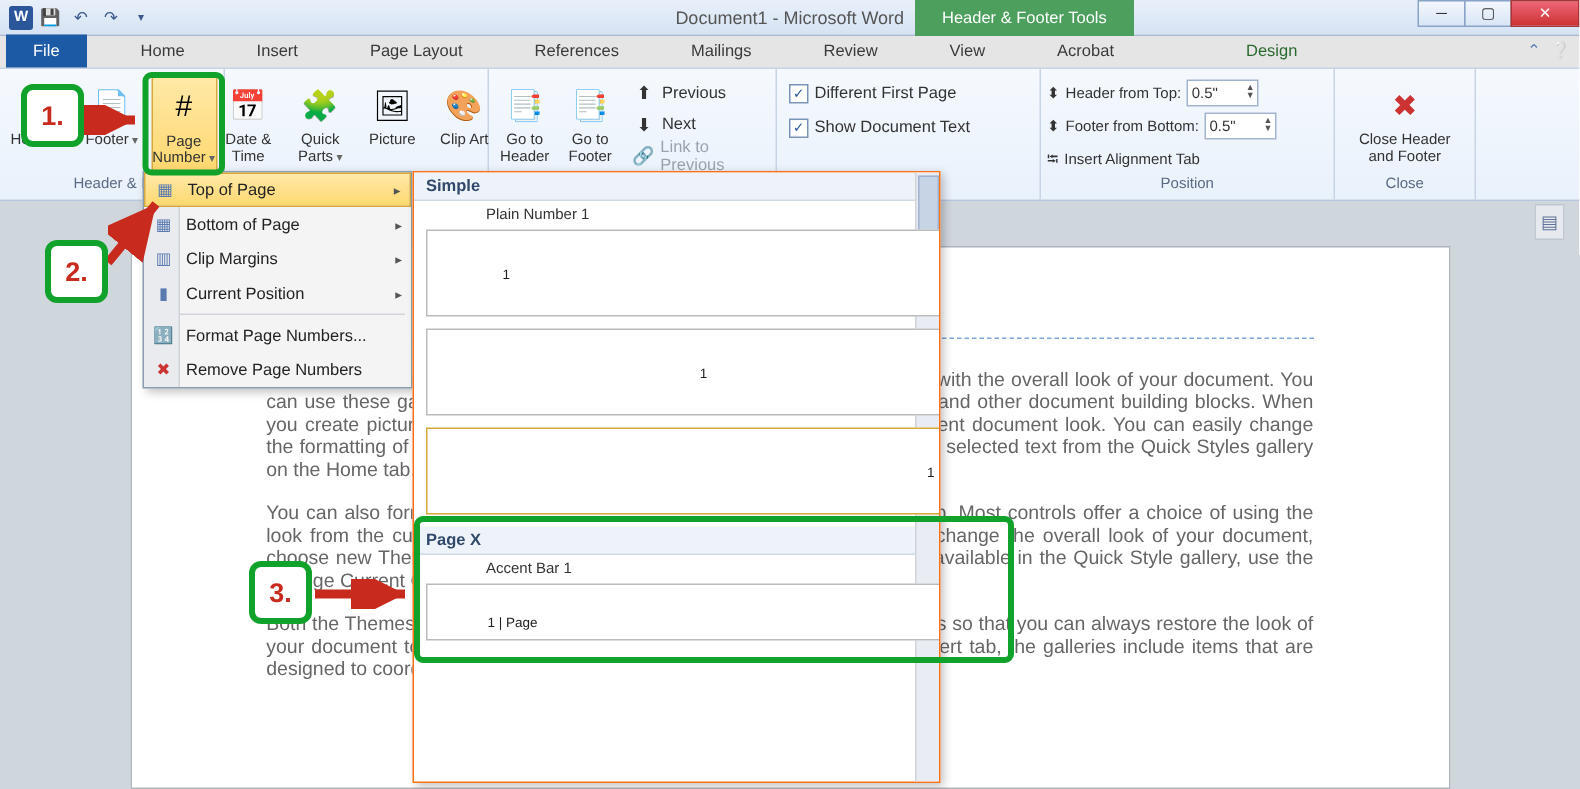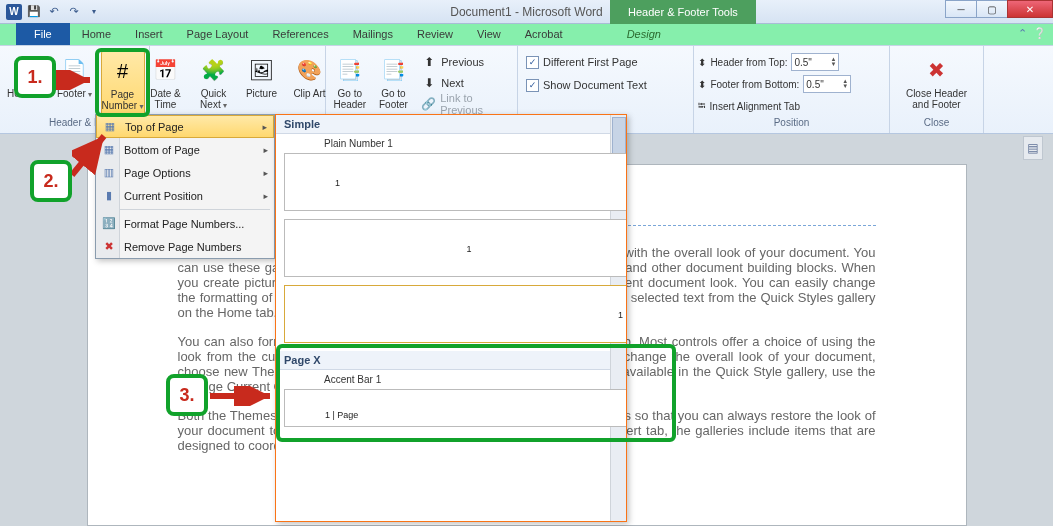--- a/index.html
+++ b/index.html
@@ -8,24 +8,24 @@
     .titlebar { height:24px; background:linear-gradient(#e8f0fa,#d6e3f3); display:flex; align-items:center; border-bottom:1px solid #a9bcd6; position:relative;}
     .qat { display:flex; align-items:center; gap:4px; padding-left:6px;}
     .qat .wicon{width:16px;height:16px;background:#2b579a;border-radius:2px;color:#fff;font-size:10px;display:flex;align-items:center;justify-content:center;font-weight:bold;}
     .qat .q{width:16px;height:16px;display:flex;align-items:center;justify-content:center;color:#3a5a8c;}
     .doctitle{position:absolute;left:50%;transform:translateX(-50%);color:#555;font-size:12px;}
     .hf-tools{position:absolute;left:610px;top:0;height:24px;background:#4d9f5e;color:#fff;padding:0 18px;display:flex;align-items:center;font-size:11px;border-radius:0 0 0 0;}
     .winbtns{position:absolute;right:0;top:0;display:flex;}
     .winbtn{width:32px;height:18px;display:flex;align-items:center;justify-content:center;border:1px solid #8aa4c8;background:linear-gradient(#f2f7fd,#d9e6f6);font-size:10px;color:#333;margin-left:-1px;}
     .winbtn.close{width:46px;background:linear-gradient(#e67,#c33);color:#fff;border-color:#a33;}
     
-    .tabs{height:22px;background:#86efac;display:flex;align-items:flex-end;padding-left:16px;border-bottom:1px solid #c7d4e6; position:relative;}
+    .tabs{height:22px;background:#e5e5e5;display:flex;align-items:flex-end;padding-left:4px;border-bottom:1px solid #c7d4e6; position:relative;gap:24px;}
     .filetab{background:#1d5aa5;color:#fff;height:22px;padding:0 18px;display:flex;align-items:center;font-size:11px;}
     .tab{padding:0 12px;height:22px;display:flex;align-items:center;color:#3a3a3a;font-size:11px;cursor:default;}
-    .tab.ctx{color:#2b6a2f;font-style:italic;}
+    .tab.ctx{color:#2b6a2f;}
     .tabright{position:absolute;right:6px;top:3px;display:flex;gap:6px;color:#5a7bb0;}
     
     .ribbon{height:88px;background:linear-gradient(#f5f9fe,#e9f1fb);display:flex;border-bottom:1px solid #b5c7e0;}
     .group{border-right:1px solid #c7d4e6;display:flex;flex-direction:column;align-items:center;justify-content:space-between;padding:4px 4px 2px 4px;position:relative;}
     .group .row{display:flex;gap:4px;align-items:flex-start;}
     .bigbtn{display:flex;flex-direction:column;align-items:center;justify-content:flex-start;width:44px;height:66px;padding-top:4px;gap:2px;}
     .bigbtn .ic{width:32px;height:32px;display:flex;align-items:center;justify-content:center;font-size:20px;}
     .bigbtn .lbl{font-size:10px;text-align:center;line-height:11px;color:#333;}
     .bigbtn.drop .lbl::after{content:" ▾";font-size:8px;color:#666;}
     .bigbtn.sel{background:linear-gradient(#ffe9a8,#ffd86f);border:1px solid #d8a93a;border-radius:3px;}
@@ -129,21 +129,21 @@
   </div>
 
   <div class="group" style="width:176px;">
     <div class="row">
       <div class="bigbtn">
           <div class="ic">📅</div>
           <div class="lbl">Date &amp; Time</div>
         </div>
       <div class="bigbtn drop">
           <div class="ic">🧩</div>
-          <div class="lbl">Quick Next</div>
+          <div class="lbl">Quick Parts</div>
         </div>
       <div class="bigbtn">
           <div class="ic">🖼</div>
           <div class="lbl">Picture</div>
         </div>
       <div class="bigbtn">
           <div class="ic">🎨</div>
           <div class="lbl">Clip Art</div>
         </div>
     </div>
@@ -249,21 +249,21 @@
   <div class="mi sub hi">
       <span class="mic">▦</span>
       <span>Top of Page</span>
     </div>
   <div class="mi sub">
       <span class="mic">▦</span>
       <span>Bottom of Page</span>
     </div>
   <div class="mi sub">
       <span class="mic">▥</span>
-      <span>Page Options</span>
+      <span>Clip Margins</span>
     </div>
   <div class="mi sub">
       <span class="mic">▮</span>
       <span>Current Position</span>
     </div>
   <div class="sep"></div>
   <div class="mi">
       <span class="mic">🔢</span>
       <span>Format Page Numbers...</span>
     </div>

